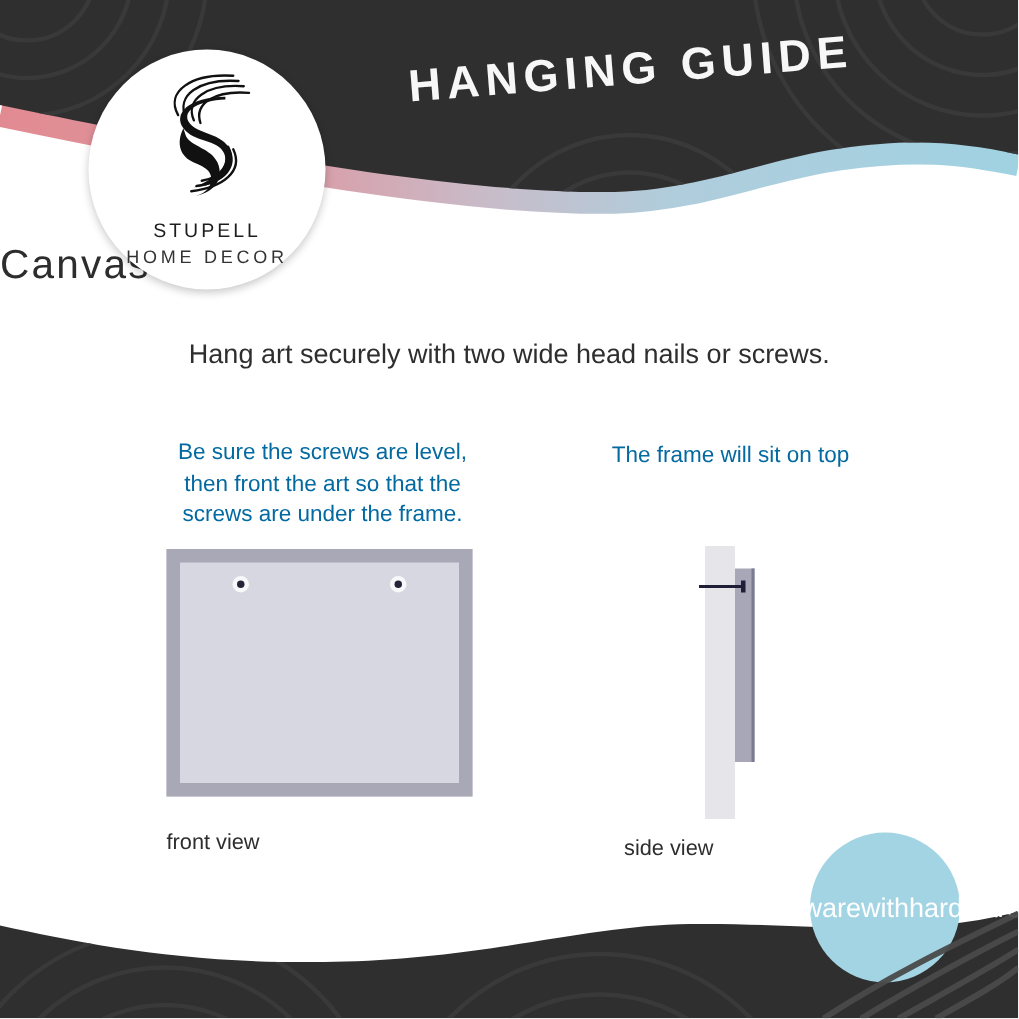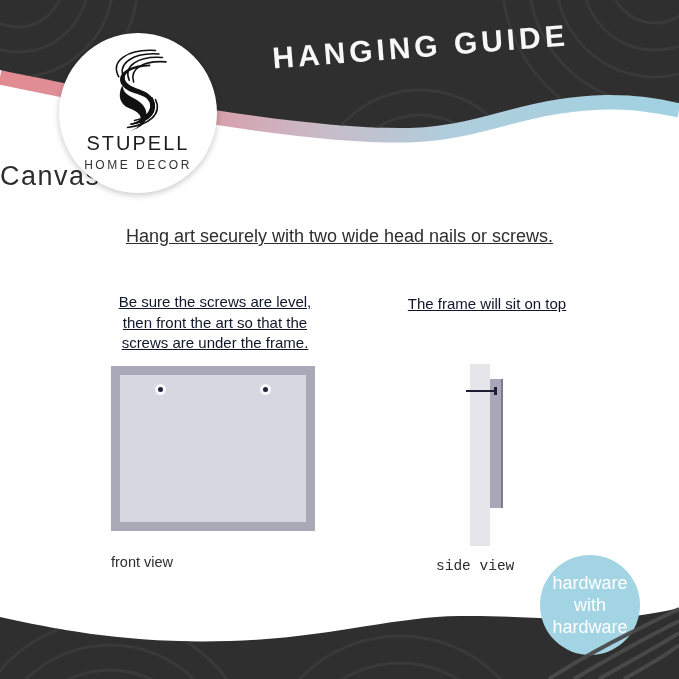--- a/index.html
+++ b/index.html
@@ -20,62 +20,62 @@
     white-space:nowrap;
   }
 
   
   .logo {
     left:59px; top:33px; width:158px; height:160px; border-radius:50%;
     background:#ffffff; z-index:4; text-align:center;
     box-shadow:0 2px 6px rgba(0,0,0,0.22);
   }
   .logo .s-swirl { margin:14px auto 0; }
-  .brand-name { font-size:20px; letter-spacing:2px; color:#1d1d1d; margin-top:1px; }
+  .brand-name { font-size:13px; letter-spacing:2px; color:#1d1d1d; margin-top:15px; }
   .brand-tagline { font-size:12px; letter-spacing:2.5px; color:#333; margin-top:3px; }
 
   
   .product-type { left:0; top:161px; width:679px; text-align:left;
     font-size:27px; font-weight:normal; letter-spacing:1.5px; color:#2d2d2d; }
   .instruction { left:0; top:226px; width:679px; text-align:center;
-    font-size:18px; color:#2e2e2e;text-decoration:underline; }
+    font-size:18px; color:#2e2e2e; }
 
   
-  .col-text { font-size:15px; line-height:20.5px; text-align:center; color:#0f172a;text-decoration:underline; }
+  .col-text { font-size:15px; line-height:20.5px; text-align:center; color:#0369a1; }
   .col-front-text { left:75px; top:292px; width:280px; }
   .col-side-text  { left:377px; top:294px; width:220px; }
 
   
   .frame-front {
     left:111px; top:366px; width:204px; height:165px;
     border:9px solid #a8a8b7; background:#d7d7e1;
   }
   .screw-dot {
     position:absolute; width:5px; height:5px; border-radius:50%;
     background:#23233a; box-shadow:0 0 0 3px #f8f8fb; top:12px;
   }
   .screw-left  { left:38px; }
   .screw-right { left:143px; }
   .caption { font-size:14.5px; color:#2e2e2e; text-align:left; }
   .caption-front { left:111px; top:554px; width:204px; }
-  .caption-side  { left:436px; top:558px; width:140px;font-family:Liberation Mono, monospace; }
+  .caption-side  { left:416px; top:558px; width:140px; }
 
   
   .wall-bar  { left:470px; top:364px; width:20px; height:182px; background:#e6e6ea; }
   .frame-bar { left:490px; top:379px; width:13px; height:129px; background:#a7a7b7;
                border-right:2px solid #7b7b92; }
   .nail { left:466px; top:388px; width:31px; height:8px; }
   .nail-shaft { position:absolute; left:0; top:2px; width:30px; height:2px; background:#1e1e36; }
   .nail-head  { position:absolute; left:28px; top:-1px; width:3px; height:8px; background:#1e1e36; }
 
   
   .bottom-svg { left:0; bottom:0; z-index:2; }
   .badge {
     left:540px; top:555px; width:100px; height:100px; border-radius:50%;
-    z-index:5; display:flex; flex-direction:column; align-items:center;
+    z-index:5; display:flex; flex-direction:row; align-items:center;
     justify-content:center; color:#ffffff; font-size:18px; line-height:22px;
     text-align:center;
   }
   .corner-stripes { right:0; bottom:0; z-index:6; }
 </style>
 </head>
 <body>
 
 <div class="page">
 

